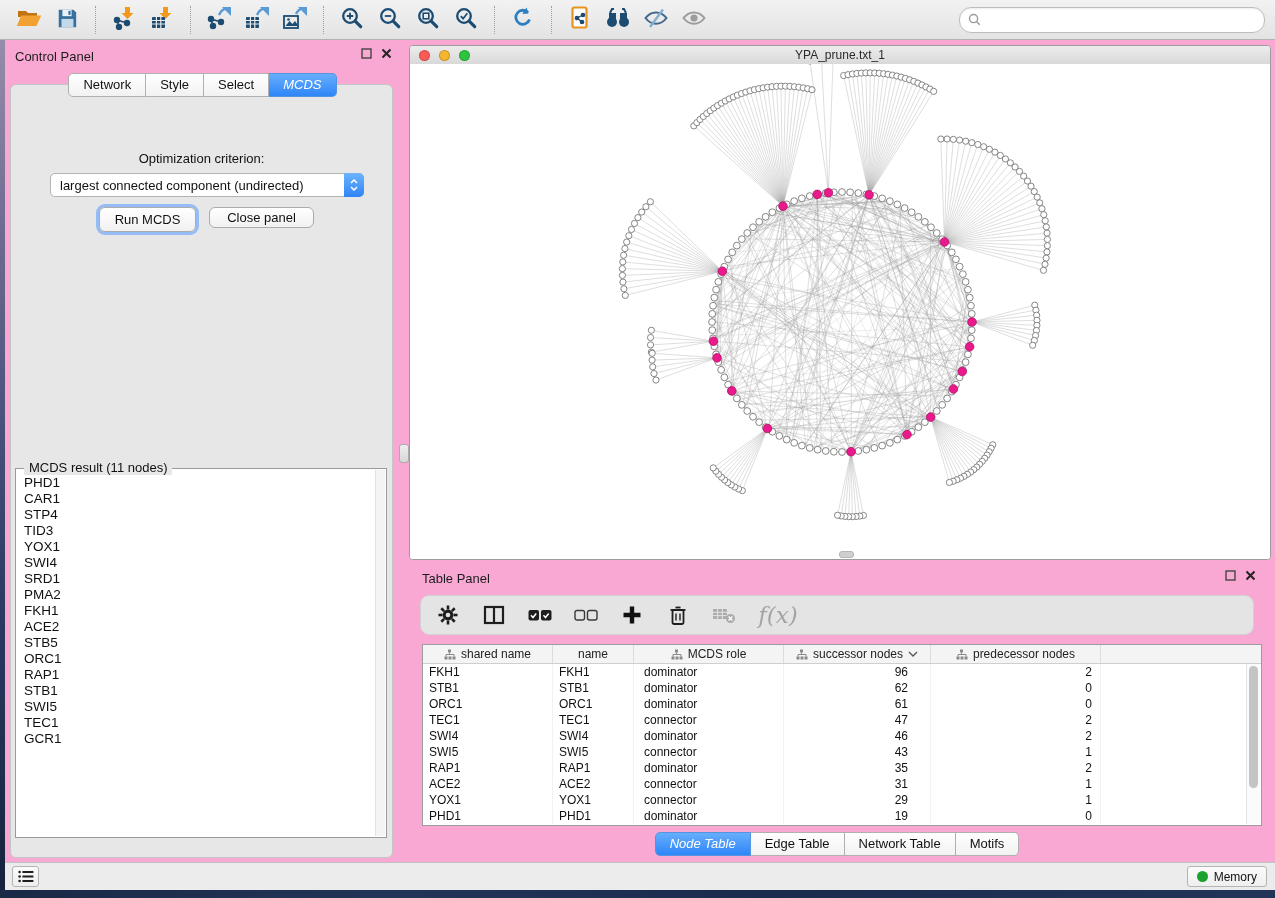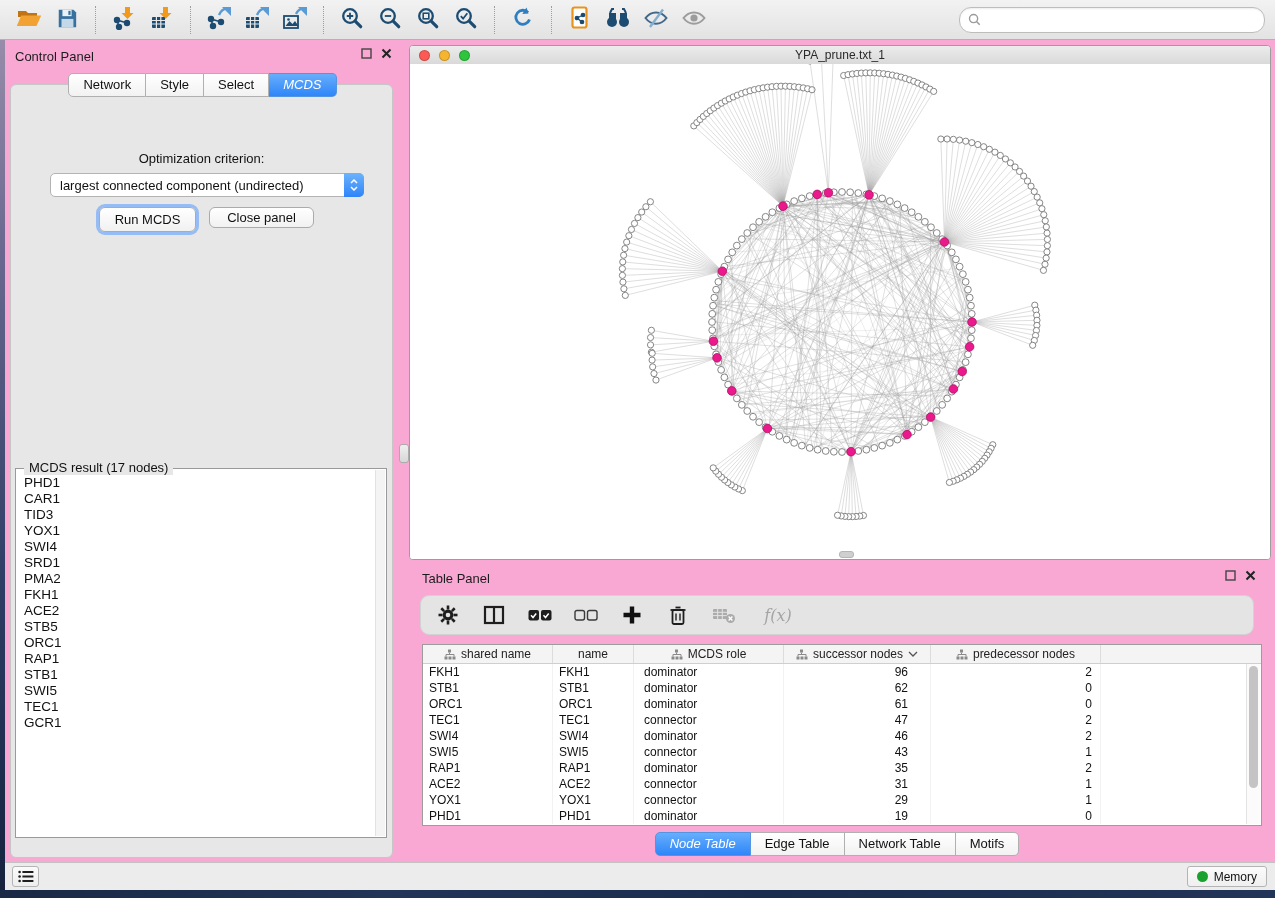--- a/index.html
+++ b/index.html
@@ -60,21 +60,21 @@
   .edge{stroke:#9a9a9a;stroke-width:.6;opacity:.5;}
   .edge.faint{opacity:.28;}
   .edge.fan{opacity:.55;}
   .ringnode,.leafnode{fill:#fff;stroke:#787878;stroke-width:.9;}
   .hubnode{fill:#eb1a8c;stroke:#b10c67;stroke-width:.8;}
 
   
   .tpanel{position:absolute;left:401px;top:522px;width:862px;height:300px;}
   .tp-toolbar{position:absolute;left:14px;top:33px;width:834px;height:40px;background:#e4e4e4;border:1px solid #d2d2d2;border-radius:9px;box-sizing:border-box;display:flex;align-items:center;padding-left:14px;gap:20px;}
   .tpi{display:flex;align-items:center;justify-content:center;width:26px;height:26px;}
-  .fx{font-family:"DejaVu Serif","Liberation Serif",serif;font-style:italic;font-size:16px;color:#a4a4a4;}
+  .fx{font-family:"DejaVu Serif","Liberation Serif",serif;font-style:italic;font-size:23px;color:#a4a4a4;}
   .tp-table{position:absolute;left:16px;top:82px;width:840px;height:182px;background:#fff;border:1px solid #9c9c9c;box-sizing:border-box;overflow:hidden;}
   .thead{display:flex;height:18px;background:#f4f4f4;border-bottom:1px solid #cfcfcf;}
   .th{display:flex;align-items:center;justify-content:center;gap:5px;font-size:12px;color:#222;border-right:1px solid #dcdcdc;box-sizing:border-box;height:18px;}
   .trow{display:flex;height:16px;}
   .td{font-size:12px;color:#111;line-height:16px;box-sizing:border-box;border-right:1px solid rgba(0,0,0,.05);white-space:nowrap;overflow:hidden;}
   .td.num{text-align:right;}
   .tbl-scroll{position:absolute;right:1px;top:19px;width:13px;bottom:1px;background:#fbfbfb;border-left:1px solid #e4e4e4;}
   .tbl-thumb{position:absolute;left:2px;top:2px;width:9px;height:122px;background:#c4c4c4;border-radius:5px;}
   .tp-tabs{position:absolute;left:0;top:270px;width:100%;display:flex;justify-content:center;}
 
@@ -275,24 +275,25 @@
                 <path d="M1 4l3-3 3 3" stroke="#fff" stroke-width="1.5" fill="none"></path>
               </svg>
             <svg width="8" height="5" viewBox="0 0 8 5">
                 <path d="M1 1l3 3 3-3" stroke="#fff" stroke-width="1.5" fill="none"></path>
               </svg>
           </span>
         </div>
         <div class="btnrow-run"><button class="pushbtn focusring">Run MCDS</button></div>
         <div class="btnrow-close"><button class="pushbtn">Close panel</button></div>
         <div class="groupbox">
-          <div class="legend">MCDS result (17 nodes)</div>
+          <div class="legend">MCDS result (11 nodes)</div>
           <div class="mcds-list" id="mcds-list">
               <div class="li">PHD1</div>
               <div class="li">CAR1</div>
+              <div class="li">STP4</div>
               <div class="li">TID3</div>
               <div class="li">YOX1</div>
               <div class="li">SWI4</div>
               <div class="li">SRD1</div>
               <div class="li">PMA2</div>
               <div class="li">FKH1</div>
               <div class="li">ACE2</div>
               <div class="li">STB5</div>
               <div class="li">ORC1</div>
               <div class="li">RAP1</div>

